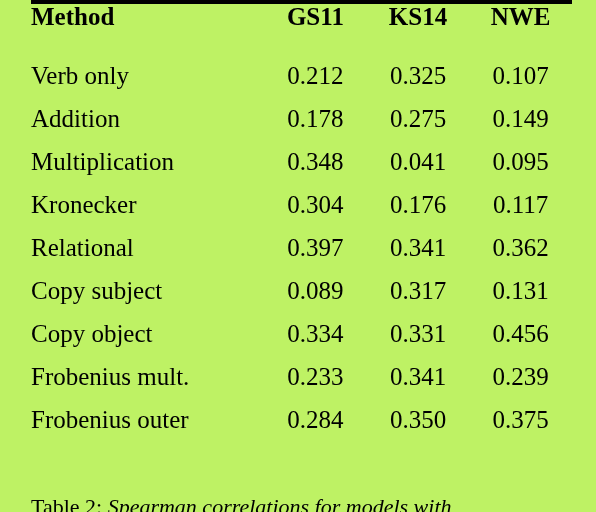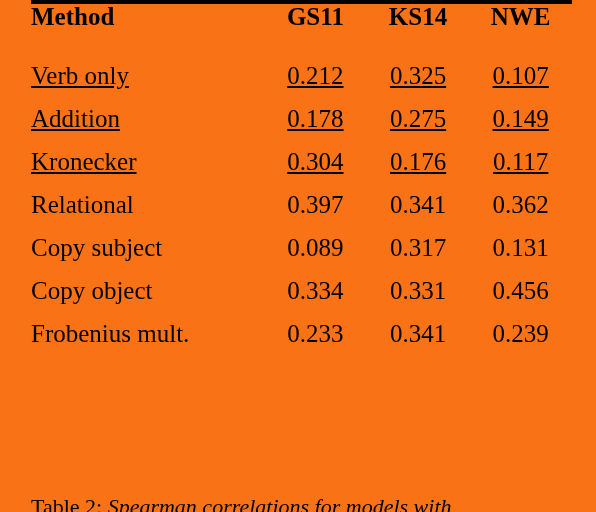--- a/index.html
+++ b/index.html
@@ -14,21 +14,21 @@
     overflow: hidden;
     font-family: "Liberation Serif", "DejaVu Serif", serif;
     color: #000000;
     position: relative;
   }
 
   #page {
     position: relative;
     width: 596px;
     height: 512px;
-    background: #f97316;
+    background: #bef264;
   }
 
   
   .table-wrap {
     position: absolute;
     left: 31px;
     top: 0px;
     width: 541px;
   }
 
@@ -69,21 +69,21 @@
     font-weight: bold;
     height: 50px;
     padding-top: 12px;
   }
 
   tbody tr.data-row td {
     height: 34px;
     padding-top: 9px;
   }
 
-  td.pad-above { padding-top: 14px; text-decoration: underline; }
+  td.pad-above { padding-top: 14px; }
   td.pad-below-block { padding-bottom: 12px; }
 
   .best {
     font-weight: normal;
   }
 
   
   .caption {
     position: absolute;
     left: 31px;
@@ -130,20 +130,26 @@
         </tr>
       </tbody>
 
       <tbody>
         <tr class="data-row">
           <td class="cell-method pad-above">Addition</td>
           <td class="cell-num pad-above">0.178</td>
           <td class="cell-num pad-above">0.275</td>
           <td class="cell-num pad-above">0.149</td>
         </tr>
+        <tr class="data-row">
+          <td class="cell-method pad-below-block rule-thick">Multiplication</td>
+          <td class="cell-num pad-below-block rule-thick">0.348</td>
+          <td class="cell-num pad-below-block rule-thick">0.041</td>
+          <td class="cell-num pad-below-block rule-thick">0.095</td>
+        </tr>
       </tbody>
 
       <tbody>
         <tr class="data-row">
           <td class="cell-method pad-above">Kronecker</td>
           <td class="cell-num pad-above">0.304</td>
           <td class="cell-num pad-above">0.176</td>
           <td class="cell-num pad-above">0.117</td>
         </tr>
         <tr class="data-row">
@@ -163,20 +169,26 @@
           <td class="cell-num">0.334</td>
           <td class="cell-num">0.331</td>
           <td class="cell-num best">0.456</td>
         </tr>
         <tr class="data-row">
           <td class="cell-method">Frobenius mult.</td>
           <td class="cell-num">0.233</td>
           <td class="cell-num">0.341</td>
           <td class="cell-num">0.239</td>
         </tr>
+        <tr class="data-row">
+          <td class="cell-method pad-below-block rule-bottom">Frobenius outer</td>
+          <td class="cell-num pad-below-block rule-bottom">0.284</td>
+          <td class="cell-num pad-below-block rule-bottom">0.350</td>
+          <td class="cell-num pad-below-block rule-bottom">0.375</td>
+        </tr>
       </tbody>
     </table>
   </div>
 
   <div class="caption">
     <span class="cap-label">Table 2:</span><span class="cap-text"> Spearman correlations for models with</span>
   </div>
 
 </div>
 

